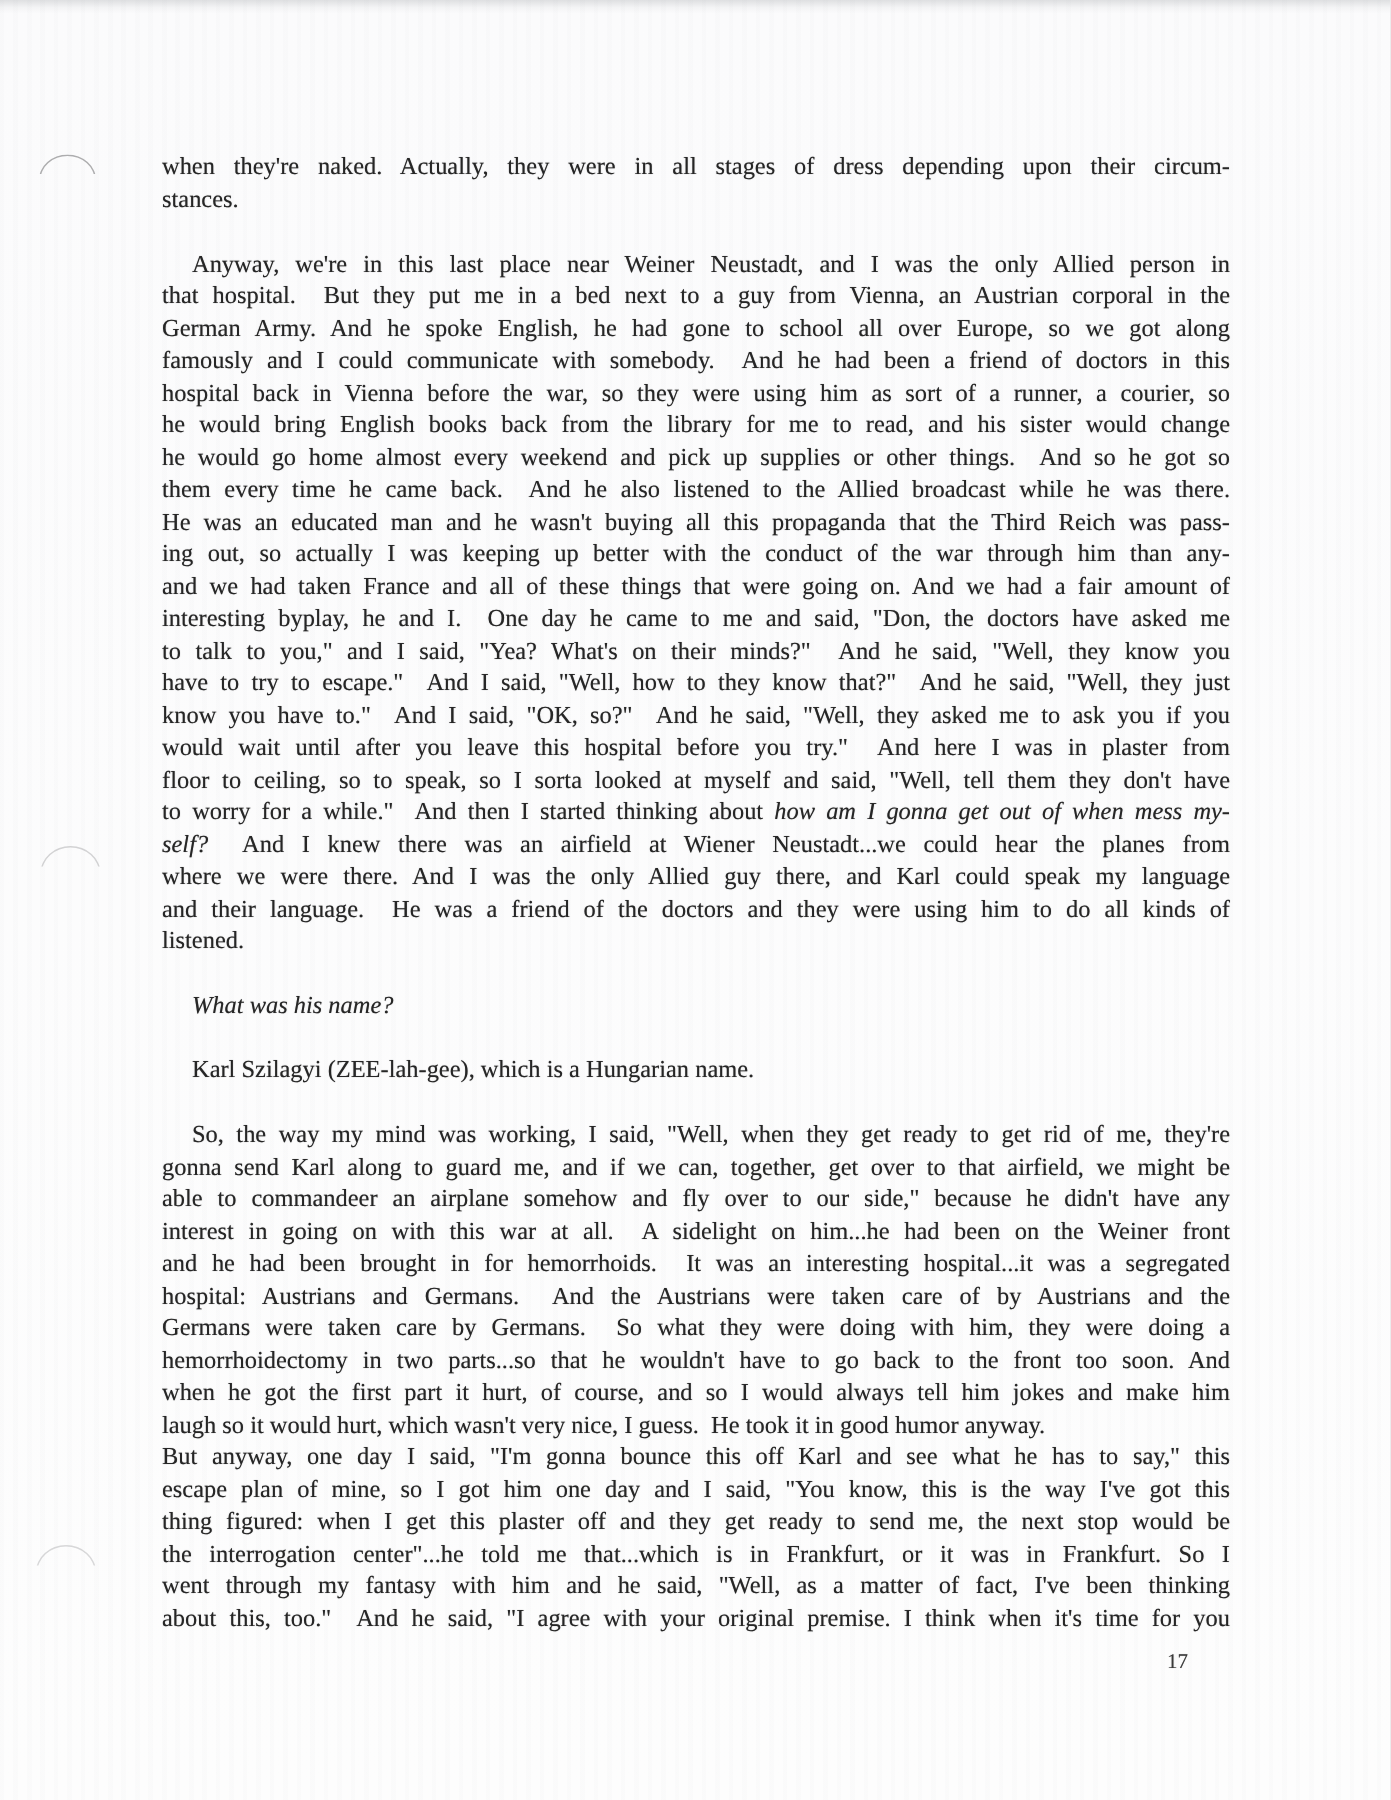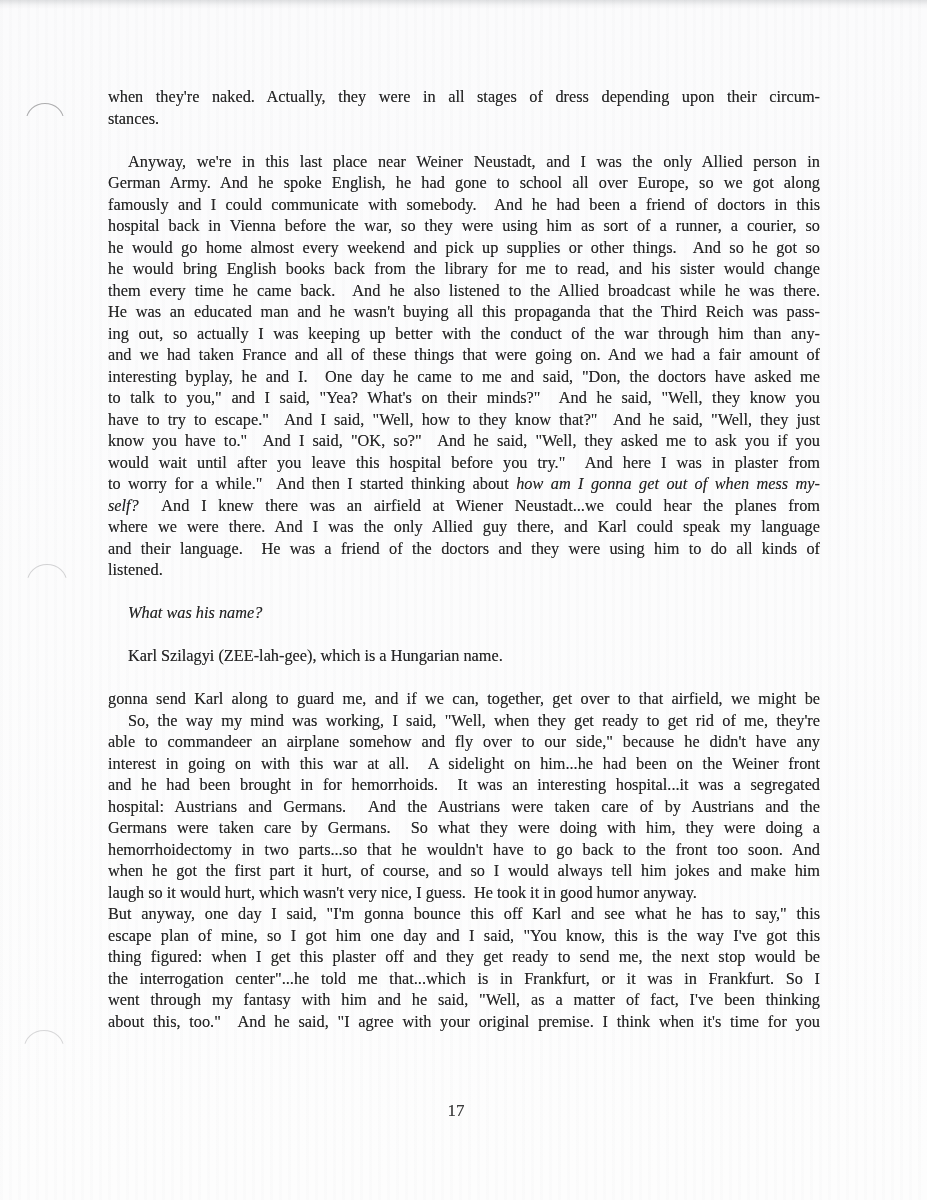--- a/index.html
+++ b/index.html
@@ -31,80 +31,82 @@
   .hole-3 { left: 24px; top: 1030px; width: 38px; height: 34px; border-color: rgba(150,150,152,0.36); }
   .text-column {
     position: absolute;
     left: 108px; top: 84px;
     width: 712px;
     font-size: 16.3px;
     line-height: 21.5px;
     text-shadow: 0 0 0.6px rgba(38,38,38,0.55);
   }
   .para { margin: 21.5px 0 0 0; }
-  .para:first-child { margin-top: 2px; }
+  .para:first-child { margin-top: 16px; }
   .line { white-space: pre-wrap; }
   .line.j { text-align: justify; text-align-last: justify; text-justify: inter-word; }
   .line.first-indent { text-indent: 20px; }
   .seg-italic { font-style: italic; text-align: center; }
   .footer {
     position: absolute;
-    left: 124px; top: 1101px;
+    left: 104px; top: 1101px;
     width: 712px;
-    text-align: center;
+    text-align: right;
     transform: translateX(-24px);
-    font-size: 17px;
+    font-size: 14px;
     color: #3a3a3a;
     text-shadow: 0 0 0.5px rgba(58,58,58,0.5);
   }
 </style>
 </head>
 <body>
 
 <div class="page">
   <div class="scan-top-edge"></div>
   <div class="hole hole-1"></div>
   <div class="hole hole-2"></div>
   <div class="hole hole-3"></div>
   <div class="text-column" id="doc">
       <div class="para">
         <div class="line j"><span class="seg-plain">when they're naked. Actually, they were in all stages of dress depending upon their circum-</span></div>
         <div class="line"><span class="seg-plain">stances.</span></div>
       </div>
       <div class="para">
         <div class="line j first-indent"><span class="seg-plain">Anyway, we're in this last place near Weiner Neustadt, and I was the only Allied person in</span></div>
+        <div class="line j"><span class="seg-plain">that hospital.  But they put me in a bed next to a guy from Vienna, an Austrian corporal in the</span></div>
         <div class="line j"><span class="seg-plain">German Army. And he spoke English, he had gone to school all over Europe, so we got along</span></div>
         <div class="line j"><span class="seg-plain">famously and I could communicate with somebody.  And he had been a friend of doctors in this</span></div>
         <div class="line j"><span class="seg-plain">hospital back in Vienna before the war, so they were using him as sort of a runner, a courier, so</span></div>
+        <div class="line j"><span class="seg-plain">he would bring English books back from the library for me to read, and his sister would change</span></div>
         <div class="line j"><span class="seg-plain">he would go home almost every weekend and pick up supplies or other things.  And so he got so</span></div>
-        <div class="line j"><span class="seg-plain">he would bring English books back from the library for me to read, and his sister would change</span></div>
         <div class="line j"><span class="seg-plain">them every time he came back.  And he also listened to the Allied broadcast while he was there.</span></div>
         <div class="line j"><span class="seg-plain">He was an educated man and he wasn't buying all this propaganda that the Third Reich was pass-</span></div>
         <div class="line j"><span class="seg-plain">ing out, so actually I was keeping up better with the conduct of the war through him than any-</span></div>
         <div class="line j"><span class="seg-plain">and we had taken France and all of these things that were going on. And we had a fair amount of</span></div>
         <div class="line j"><span class="seg-plain">interesting byplay, he and I.  One day he came to me and said, "Don, the doctors have asked me</span></div>
         <div class="line j"><span class="seg-plain">to talk to you," and I said, "Yea? What's on their minds?"  And he said, "Well, they know you</span></div>
         <div class="line j"><span class="seg-plain">have to try to escape."  And I said, "Well, how to they know that?"  And he said, "Well, they just</span></div>
         <div class="line j"><span class="seg-plain">know you have to."  And I said, "OK, so?"  And he said, "Well, they asked me to ask you if you</span></div>
         <div class="line j"><span class="seg-plain">would wait until after you leave this hospital before you try."  And here I was in plaster from</span></div>
+        <div class="line j"><span class="seg-plain">floor to ceiling, so to speak, so I sorta looked at myself and said, "Well, tell them they don't have</span></div>
         <div class="line j"><span class="seg-plain">to worry for a while."  And then I started thinking about </span><span class="seg-italic">how am I gonna get out of when mess my-</span></div>
         <div class="line j"><span class="seg-italic">self?</span><span class="seg-plain">  And I knew there was an airfield at Wiener Neustadt...we could hear the planes from</span></div>
         <div class="line j"><span class="seg-plain">where we were there. And I was the only Allied guy there, and Karl could speak my language</span></div>
         <div class="line j"><span class="seg-plain">and their language.  He was a friend of the doctors and they were using him to do all kinds of</span></div>
         <div class="line"><span class="seg-plain">listened.</span></div>
       </div>
       <div class="para">
         <div class="line first-indent"><span class="seg-italic">What was his name?</span></div>
       </div>
       <div class="para">
         <div class="line first-indent"><span class="seg-plain">Karl Szilagyi (ZEE-lah-gee), which is a Hungarian name.</span></div>
       </div>
       <div class="para">
+        <div class="line j first-indent"><span class="seg-plain">So, the way my mind was working, I said, "Well, when they get ready to get rid of me, they're</span></div>
         <div class="line j"><span class="seg-plain">gonna send Karl along to guard me, and if we can, together, get over to that airfield, we might be</span></div>
-        <div class="line j first-indent"><span class="seg-plain">So, the way my mind was working, I said, "Well, when they get ready to get rid of me, they're</span></div>
         <div class="line j"><span class="seg-plain">able to commandeer an airplane somehow and fly over to our side," because he didn't have any</span></div>
         <div class="line j"><span class="seg-plain">interest in going on with this war at all.  A sidelight on him...he had been on the Weiner front</span></div>
         <div class="line j"><span class="seg-plain">and he had been brought in for hemorrhoids.  It was an interesting hospital...it was a segregated</span></div>
         <div class="line j"><span class="seg-plain">hospital: Austrians and Germans.  And the Austrians were taken care of by Austrians and the</span></div>
         <div class="line j"><span class="seg-plain">Germans were taken care by Germans.  So what they were doing with him, they were doing a</span></div>
         <div class="line j"><span class="seg-plain">hemorrhoidectomy in two parts...so that he wouldn't have to go back to the front too soon. And</span></div>
         <div class="line j"><span class="seg-plain">when he got the first part it hurt, of course, and so I would always tell him jokes and make him</span></div>
         <div class="line"><span class="seg-plain">laugh so it would hurt, which wasn't very nice, I guess.  He took it in good humor anyway.</span></div>
         <div class="line j"><span class="seg-plain">But anyway, one day I said, "I'm gonna bounce this off Karl and see what he has to say," this</span></div>
         <div class="line j"><span class="seg-plain">escape plan of mine, so I got him one day and I said, "You know, this is the way I've got this</span></div>

